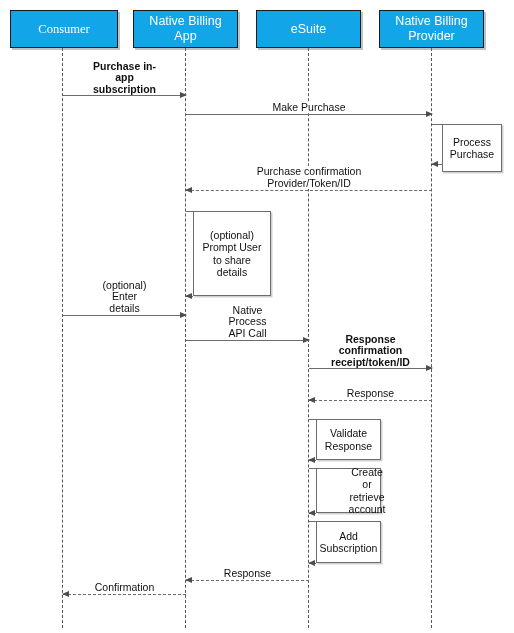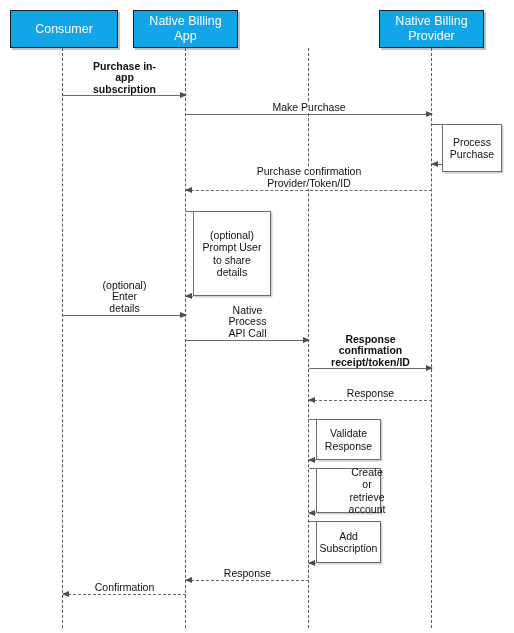--- a/index.html
+++ b/index.html
@@ -66,26 +66,29 @@
   }
 </style>
 </head>
 <body>
 
 <div id="diagram">
     <div class="lifeline" style="left: 62.3px; top: 48px; height: 580px;"></div>
     <div class="lifeline" style="left: 185.3px; top: 48px; height: 580px;"></div>
     <div class="lifeline" style="left: 308.3px; top: 48px; height: 580px;"></div>
     <div class="lifeline" style="left: 431.3px; top: 48px; height: 580px;"></div>
-    <div class="actor-box" style="left: 10px; top: 10px; width: 108px; height: 38px;">
+    <div class="actor-box" style="left: 10px; top: 10px; width: 108px; height: 38px; font-family: Liberation Serif, serif;">
       <span style="white-space: pre-line;">Consumer</span>
     </div>
     <div class="actor-box" style="left: 133px; top: 10px; width: 105px; height: 38px;">
       <span style="white-space: pre-line;">Native Billing
 App</span>
+    </div>
+    <div class="actor-box" style="left: 256px; top: 10px; width: 105px; height: 38px;">
+      <span style="white-space: pre-line;">eSuite</span>
     </div>
     <div class="actor-box" style="left: 379px; top: 10px; width: 105px; height: 38px;">
       <span style="white-space: pre-line;">Native Billing
 Provider</span>
     </div>
     <div class="msg" style="left: 63px; width: 123px; top: 95px;">
       <div class="line"></div>
       <div class="head right"></div>
       <div class="label two-line">Purchase in-app
 subscription</div>

